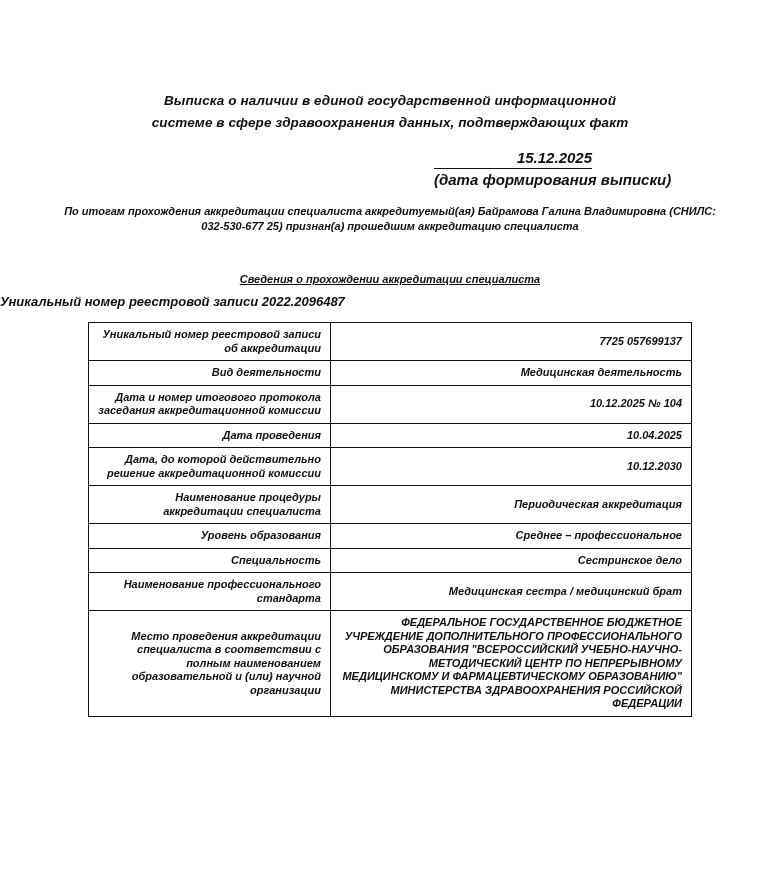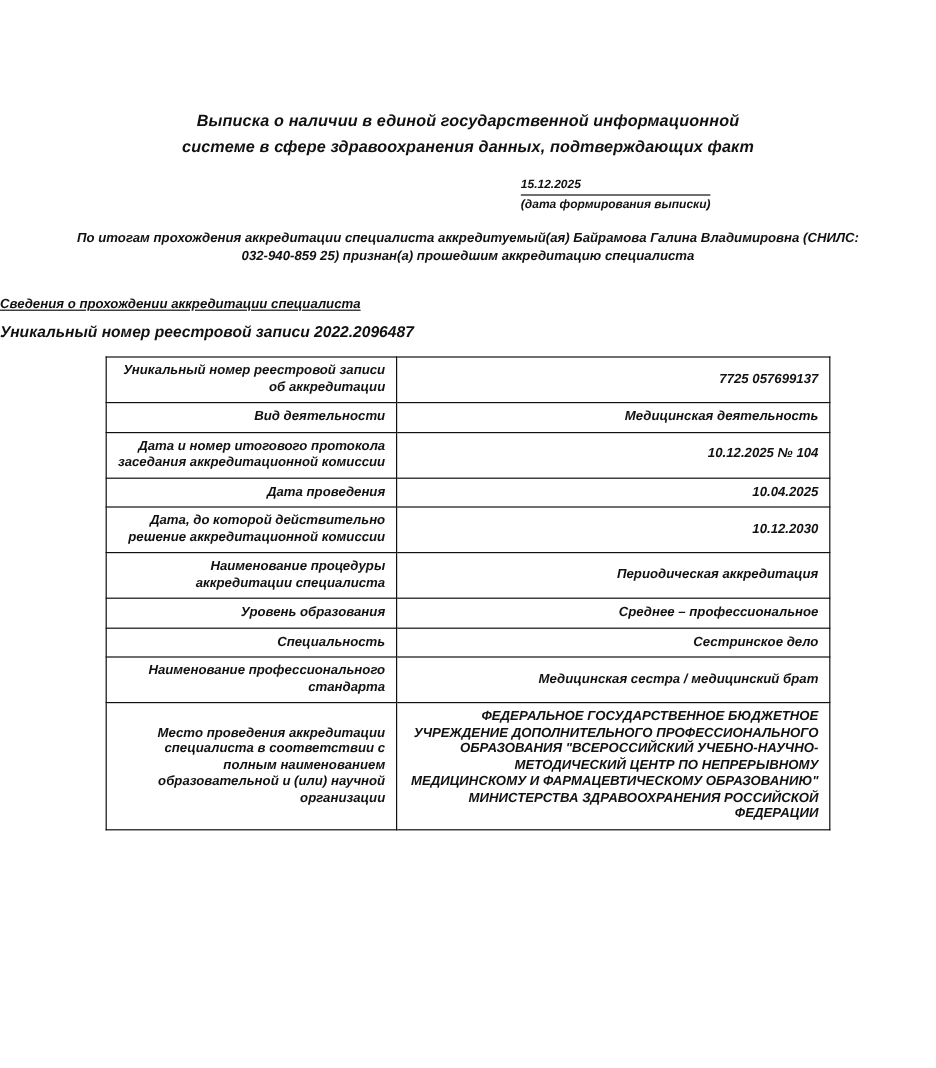--- a/index.html
+++ b/index.html
@@ -19,43 +19,43 @@
   .doc-title {
     text-align: center;
     font-size: 13.5px;
     line-height: 22px;
     letter-spacing: 0.1px;
   }
   .doc-title .line { display: block; }
   .date-block {
     width: 158px;
     margin: 15px 188px 0 auto;
-    text-align: left;
-    font-size: 10px;
+    text-align: right;
+    font-size: 15px;
   }
   .date-value {
     display: block;
     padding-bottom: 2px;
     border-bottom: 1.5px solid #111111;
   }
   .date-caption {
     display: block;
     padding-top: 2px;
     white-space: nowrap;
   }
   .intro {
     margin: 16px auto 0;
     max-width: 655px;
     text-align: center;
     font-size: 11px;
     line-height: 15px;
   }
   .section-heading {
-    margin-top: 26px;
-    text-align: left;
+    margin-top: 39px;
+    text-align: center;
     font-size: 11px;
     text-decoration: underline;
   }
   .registry-heading {
     margin-top: 9px;
     text-align: left;
     font-size: 13px;
   }
   table.acc-table {
     width: 604px;
@@ -81,21 +81,21 @@
   <h1 class="doc-title">
     <span class="line">Выписка о наличии в единой государственной информационной</span>
     <span class="line">системе в сфере здравоохранения данных, подтверждающих факт</span>
   </h1>
 
   <div class="date-block">
     <span class="date-value">15.12.2025</span>
     <span class="date-caption">(дата формирования выписки)</span>
   </div>
 
-  <p class="intro">По итогам прохождения аккредитации специалиста аккредитуемый(ая) Байрамова Галина Владимировна (СНИЛС: 032-940-859 25) признан(а) прошедшим аккредитацию специалиста</p>
+  <p class="intro">По итогам прохождения аккредитации специалиста аккредитуемый(ая) Байрамова Галина Владимировна (СНИЛС: 032-530-677 25) признан(а) прошедшим аккредитацию специалиста</p>
 
   <div class="section-heading">Сведения о прохождении аккредитации специалиста</div>
 
   <div class="registry-heading">Уникальный номер реестровой записи 2022.2096487</div>
 
   <table class="acc-table">
     <tbody>
         <tr>
           <td class="label-cell">Уникальный номер реестровой записи об аккредитации</td>
           <td class="value-cell">7725 057699137</td>

